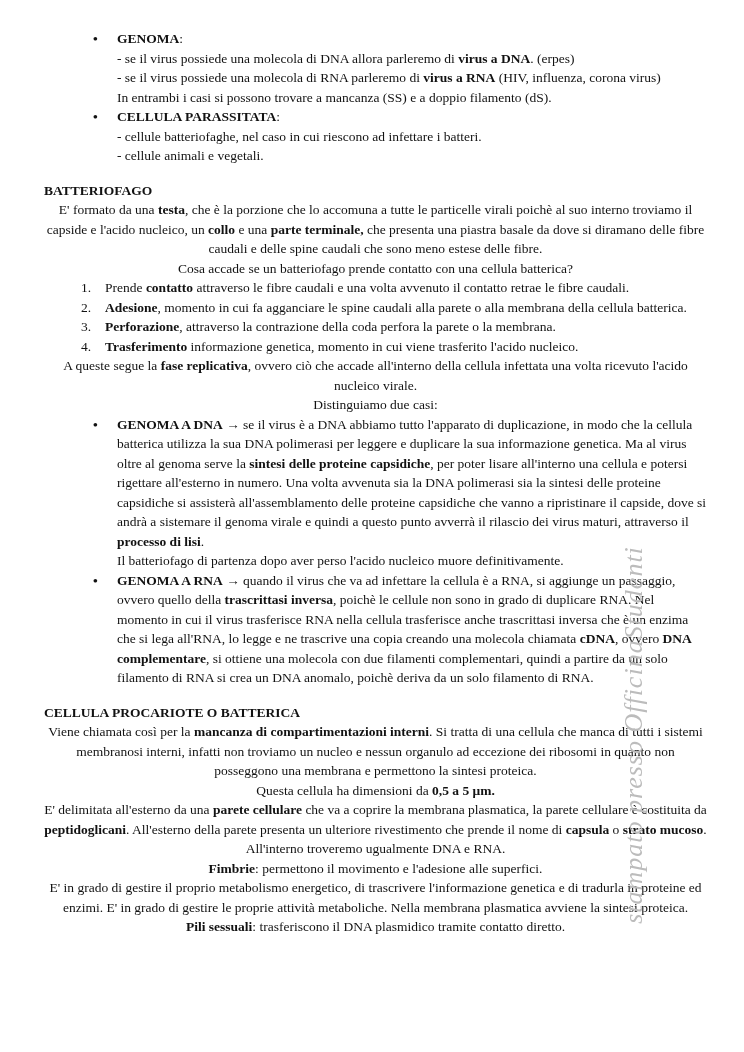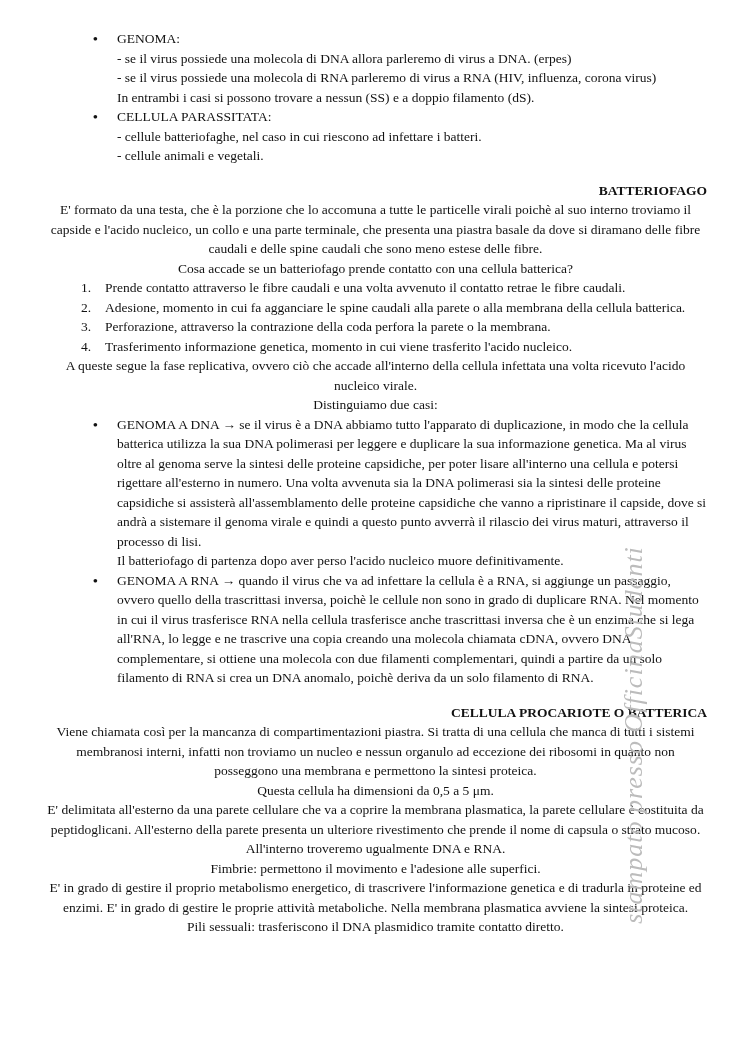--- a/index.html
+++ b/index.html
@@ -25,21 +25,21 @@
   }
   .para {
     margin: 0;
     text-align: center;
   }
   .heading {
     margin: 15px 0 0 0;
     font-size: 13.5px;
     line-height: 19.5px;
     font-weight: bold;
-    text-align: right;
+    text-align: left;
   }
   .blist .litem {
     position: relative;
     padding-left: 73px;
   }
   .blist .marker {
     position: absolute;
     left: 49px;
     top: 0;
     font-weight: bold;
@@ -47,21 +47,21 @@
   .nlist .litem {
     position: relative;
     padding-left: 61px;
   }
   .nlist .marker {
     position: absolute;
     left: 37px;
     top: 0;
   }
   .line { margin: 0; }
-  .b { font-weight: normal; }
+  .b { font-weight: bold; }
   .i { }
   .watermark {
     position: absolute;
     left: 634px;
     top: 735px;
     transform: translate(-50%, -50%) rotate(-90deg);
     transform-origin: center center;
     white-space: nowrap;
     font-family: "Liberation Serif", serif;
     font-style: italic;
@@ -74,21 +74,21 @@
 <body>
 
 <main class="page">
     <div class="blist">
       <div class="litem">
         <span class="marker">•</span>
         <div class="licontent">
           <div class="line"><span class="b">GENOMA</span>:</div>
           <div class="line">- se il virus possiede una molecola di DNA allora parleremo di <span class="b">virus a DNA</span>. (erpes)</div>
           <div class="line">- se il virus possiede una molecola di RNA parleremo di <span class="b">virus a RNA</span> (HIV, influenza, corona virus)</div>
-          <div class="line">In entrambi i casi si possono trovare a nessun (SS) e a doppio filamento (dS).</div>
+          <div class="line">In entrambi i casi si possono trovare a mancanza (SS) e a doppio filamento (dS).</div>
         </div>
       </div>
       <div class="litem">
         <span class="marker">•</span>
         <div class="licontent">
           <div class="line"><span class="b">CELLULA PARASSITATA</span>:</div>
           <div class="line">- cellule batteriofaghe, nel caso in cui riescono ad infettare i batteri.</div>
           <div class="line">- cellule animali e vegetali.</div>
         </div>
       </div>
@@ -133,21 +133,21 @@
         </div>
       </div>
       <div class="litem">
         <span class="marker">•</span>
         <div class="licontent">
           <div class="line"><span class="b">GENOMA A RNA</span> → quando il virus che va ad infettare la cellula è a RNA, si aggiunge un passaggio, ovvero quello della <span class="b">trascrittasi inversa</span>, poichè le cellule non sono in grado di duplicare RNA. Nel momento in cui il virus trasferisce RNA nella cellula trasferisce anche trascrittasi inversa che è un enzima che si lega all'RNA, lo legge e ne trascrive una copia creando una molecola chiamata <span class="b">cDNA</span>, ovvero <span class="b">DNA complementare</span>, si ottiene una molecola con due filamenti complementari, quindi a partire da un solo filamento di RNA si crea un DNA anomalo, poichè deriva da un solo filamento di RNA.</div>
         </div>
       </div>
     </div>
     <h2 class="heading">CELLULA PROCARIOTE O BATTERICA</h2>
-    <p class="para">Viene chiamata così per la <span class="b">mancanza di compartimentazioni piastra</span>. Si tratta di una cellula che manca di tutti i sistemi membranosi interni, infatti non troviamo un nucleo e nessun organulo ad eccezione dei ribosomi in quanto non posseggono una membrana e permettono la sintesi proteica.</p>
+    <p class="para">Viene chiamata così per la <span class="b">mancanza di compartimentazioni interni</span>. Si tratta di una cellula che manca di tutti i sistemi membranosi interni, infatti non troviamo un nucleo e nessun organulo ad eccezione dei ribosomi in quanto non posseggono una membrana e permettono la sintesi proteica.</p>
     <p class="para">Questa cellula ha dimensioni da <span class="b">0,5 a 5 μm.</span></p>
     <p class="para">E' delimitata all'esterno da una <span class="b">parete cellulare</span> che va a coprire la membrana plasmatica, la parete cellulare è costituita da <span class="b">peptidoglicani</span>. All'esterno della parete presenta un ulteriore rivestimento che prende il nome di <span class="b">capsula</span> o <span class="b">strato mucoso</span>. All'interno troveremo ugualmente DNA e RNA.</p>
     <p class="para"><span class="b">Fimbrie</span>: permettono il movimento e l'adesione alle superfici.</p>
     <p class="para">E' in grado di gestire il proprio metabolismo energetico, di trascrivere l'informazione genetica e di tradurla in proteine ed enzimi. E' in grado di gestire le proprie attività metaboliche. Nella membrana plasmatica avviene la sintesi proteica.</p>
     <p class="para"><span class="b">Pili sessuali</span>: trasferiscono il DNA plasmidico tramite contatto diretto.</p>
   </main>
 
 <div class="watermark">stampato presso OfficinaStudenti</div>
 
 </body></html>

